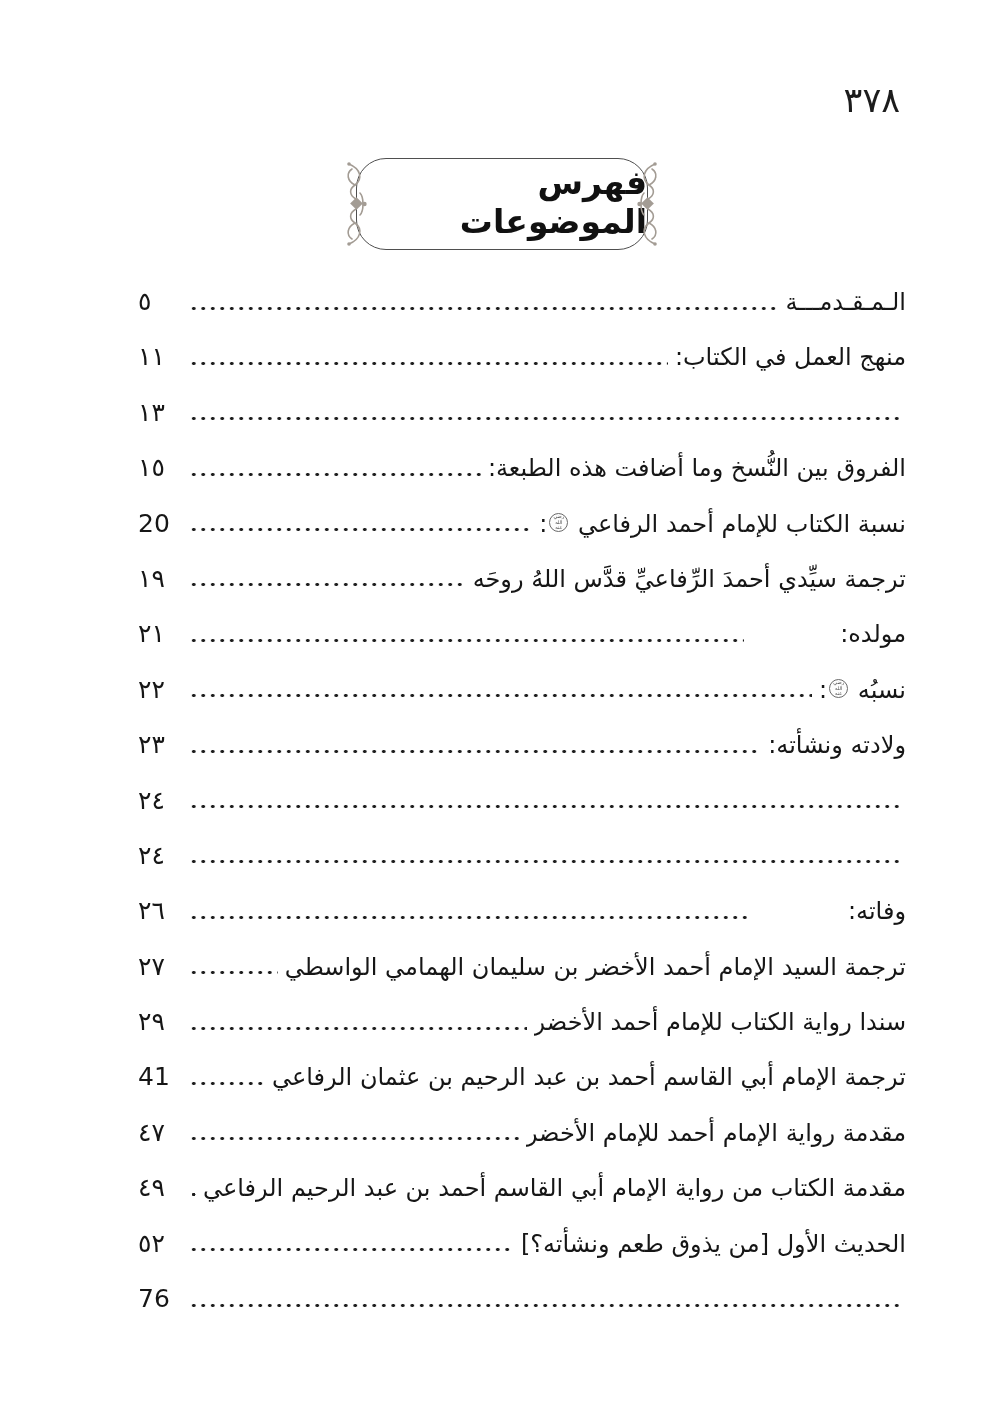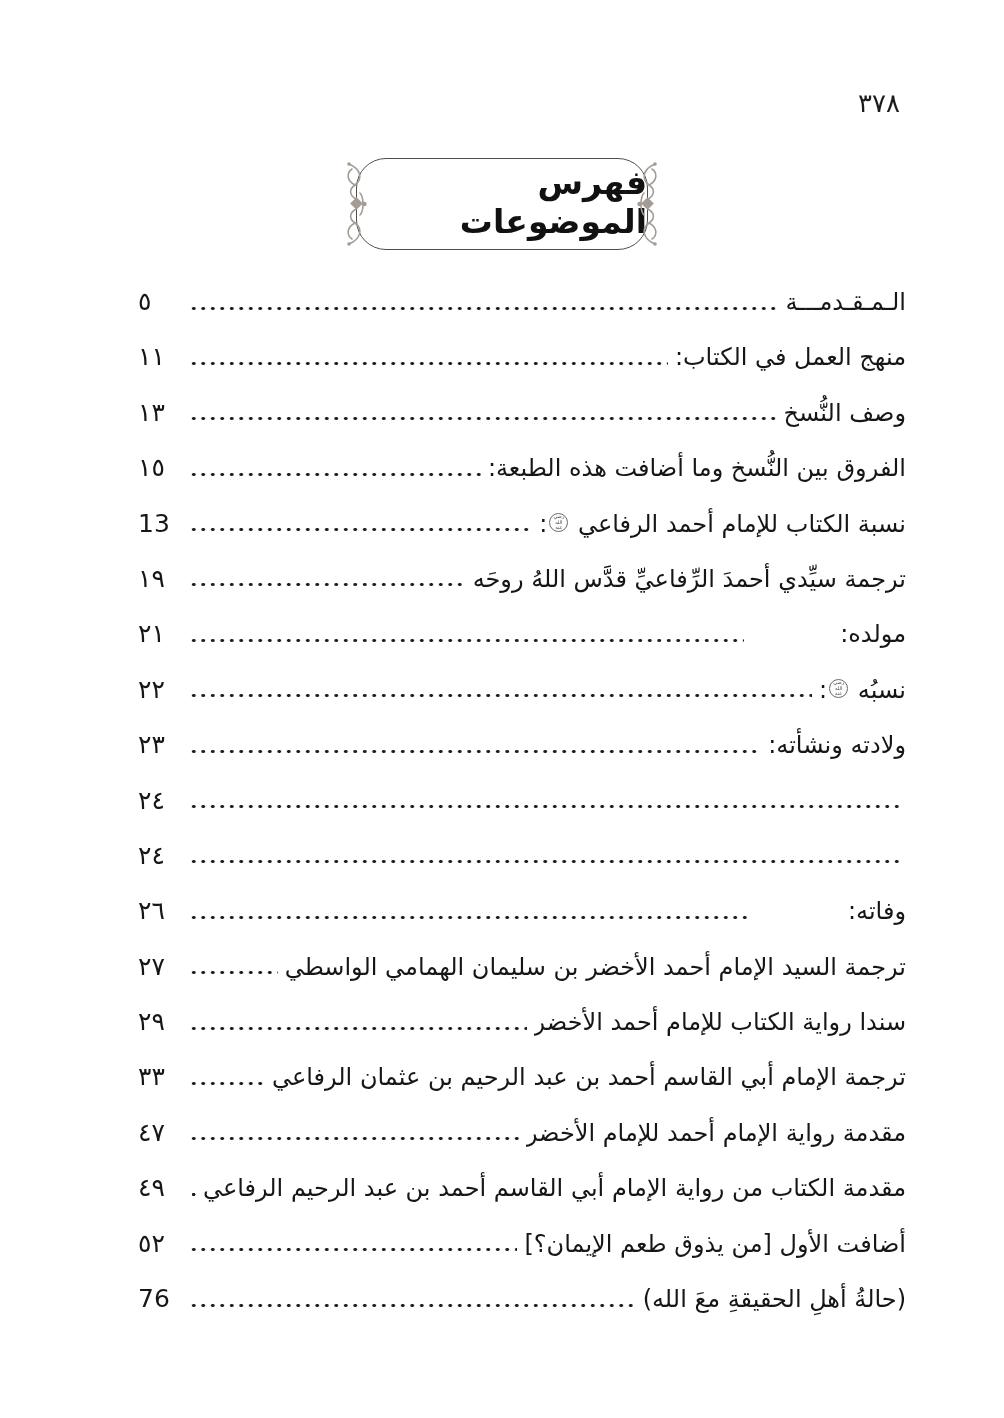--- a/index.html
+++ b/index.html
@@ -8,22 +8,22 @@
     width: 1004px; height: 1418px;
     position: relative;
     font-family: "DejaVu Sans", sans-serif;
     color: #1c1c1c;
     overflow: hidden;
   }
 
   
   .page-number {
     position: absolute;
-    top: 88px; right: 104px;
-    font-size: 26px;
+    top: 80px; right: 104px;
+    font-size: 35px;
     letter-spacing: 1px;
     color: #1c1c1c;
     direction: ltr;
   }
 
   
   .title-box {
     position: relative;
     width: 292px; height: 92px;
     margin: 158px auto 8px auto;
@@ -153,37 +153,36 @@
     <span class="toc-page">٥</span>
   </div>
 
   <div class="toc-row">
     <span class="toc-title"><span class="t-main">منهج العمل في الكتاب:</span><span class="t-after"></span></span>
     <span class="leader"></span>
     <span class="toc-page">١١</span>
   </div>
 
   <div class="toc-row">
-    <span class="toc-title"><span class="t-main">وصف النُّسخ</span><span class="t-after"></span></span>
     <span class="leader"></span>
     <span class="toc-page">١٣</span>
   </div>
 
   <div class="toc-row">
     <span class="toc-title"><span class="t-main">الفروق بين النُّسخ وما أضافت هذه الطبعة:</span><span class="t-after"></span></span>
     <span class="leader"></span>
     <span class="toc-page">١٥</span>
   </div>
 
   <div class="toc-row">
     <span class="toc-title"><span class="t-main">نسبة الكتاب للإمام أحمد الرفاعي </span><span class="honorific">
           <span class="h-inner">رضي الله عنه</span>
         </span><span class="t-after">:</span></span>
     <span class="leader"></span>
-    <span class="toc-page">13</span>
+    <span class="toc-page">20</span>
   </div>
 
   <div class="toc-row">
     <span class="toc-title"><span class="t-main">ترجمة سيِّدي أحمدَ الرِّفاعيِّ قدَّس اللهُ روحَه</span><span class="t-after"></span></span>
     <span class="leader"></span>
     <span class="toc-page">١٩</span>
   </div>
 
   <div class="toc-row">
     <span class="toc-title"><span class="t-main">مولده:</span><span class="t-after"></span></span>
@@ -229,39 +228,38 @@
 
   <div class="toc-row">
     <span class="toc-title"><span class="t-main">سندا رواية الكتاب للإمام أحمد الأخضر</span><span class="t-after"></span></span>
     <span class="leader"></span>
     <span class="toc-page">٢٩</span>
   </div>
 
   <div class="toc-row">
     <span class="toc-title"><span class="t-main">ترجمة الإمام أبي القاسم أحمد بن عبد الرحيم بن عثمان الرفاعي</span><span class="t-after"></span></span>
     <span class="leader"></span>
-    <span class="toc-page">٣٣</span>
+    <span class="toc-page">41</span>
   </div>
 
   <div class="toc-row">
     <span class="toc-title"><span class="t-main">مقدمة رواية الإمام أحمد للإمام الأخضر</span><span class="t-after"></span></span>
     <span class="leader"></span>
     <span class="toc-page">٤٧</span>
   </div>
 
   <div class="toc-row">
     <span class="toc-title"><span class="t-main">مقدمة الكتاب من رواية الإمام أبي القاسم أحمد بن عبد الرحيم الرفاعي</span><span class="t-after"></span></span>
     <span class="leader"></span>
     <span class="toc-page">٤٩</span>
   </div>
 
   <div class="toc-row">
-    <span class="toc-title"><span class="t-main">أضافت الأول [من يذوق طعم الإيمان؟]</span><span class="t-after"></span></span>
+    <span class="toc-title"><span class="t-main">الحديث الأول [من يذوق طعم ونشأته؟]</span><span class="t-after"></span></span>
     <span class="leader"></span>
     <span class="toc-page">٥٢</span>
   </div>
 
   <div class="toc-row">
-    <span class="toc-title"><span class="t-main">(حالةُ أهلِ الحقيقةِ معَ الله)</span><span class="t-after"></span></span>
     <span class="leader"></span>
     <span class="toc-page">76</span>
   </div>
 </div>
 
 </body></html>

